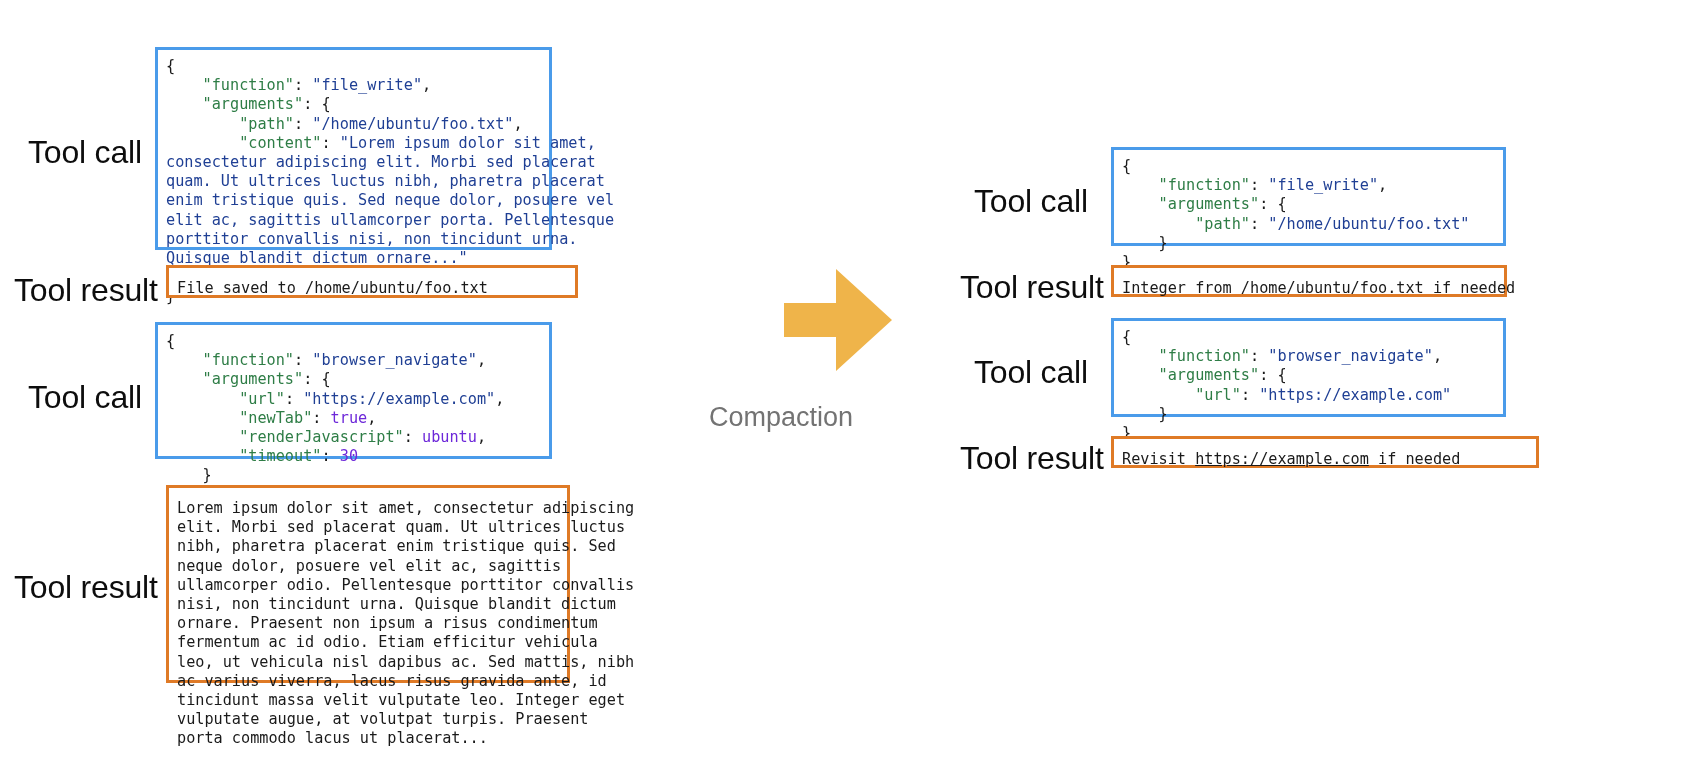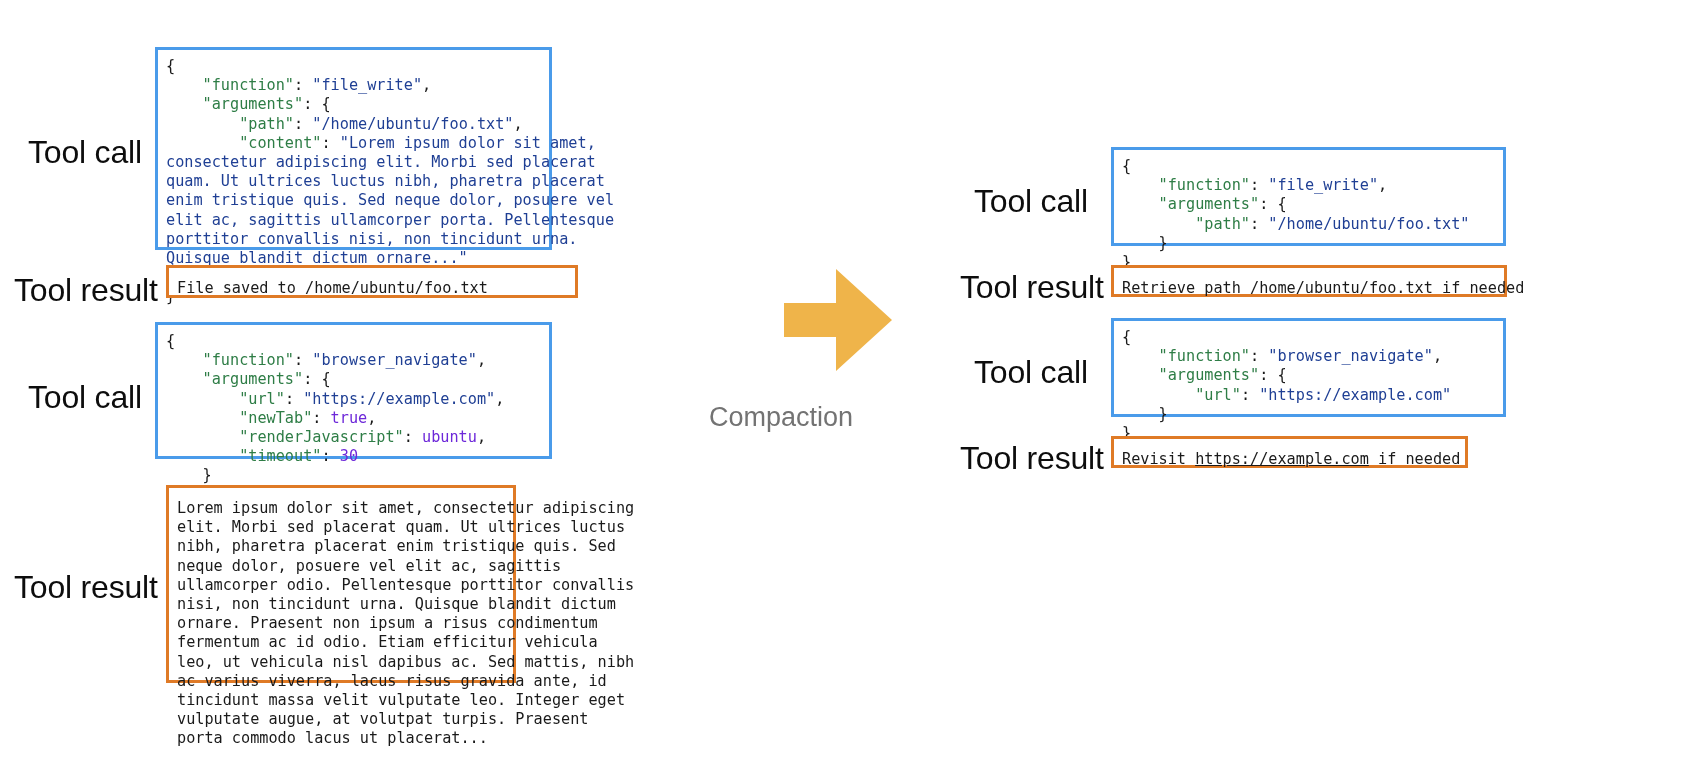--- a/index.html
+++ b/index.html
@@ -103,21 +103,21 @@
 <span class="p">        </span><span class="k">"url"</span><span class="p">: </span><span class="s">"https://example.com"</span><span class="p">,</span>
 <span class="p">        </span><span class="k">"newTab"</span><span class="p">: </span><span class="lit">true</span><span class="p">,</span>
 <span class="p">        </span><span class="k">"renderJavascript"</span><span class="p">: </span><span class="lit">ubuntu</span><span class="p">,</span>
 <span class="p">        </span><span class="k">"timeout"</span><span class="p">: </span><span class="lit">30</span>
 <span class="p">    }</span>
 <span class="p">}</span></pre>
   </div>
 
   <div class="row-label" style="left:14px; top:569px; width:150px;">Tool result</div>
 
-  <div class="box result" style="left:166px; top:485px; width:350px; height:198px;">
+  <div class="box result" style="left:166px; top:485px; width:404px; height:198px;">
     <pre class="plain">Lorem ipsum dolor sit amet, consectetur adipiscing
 elit. Morbi sed placerat quam. Ut ultrices luctus
 nibh, pharetra placerat enim tristique quis. Sed
 neque dolor, posuere vel elit ac, sagittis
 ullamcorper odio. Pellentesque porttitor convallis
 nisi, non tincidunt urna. Quisque blandit dictum
 ornare. Praesent non ipsum a risus condimentum
 fermentum ac id odio. Etiam efficitur vehicula
 leo, ut vehicula nisl dapibus ac. Sed mattis, nibh
 ac varius viverra, lacus risus gravida ante, id
@@ -141,33 +141,33 @@
 <span class="p">    </span><span class="k">"function"</span><span class="p">: </span><span class="s">"file_write"</span><span class="p">,</span>
 <span class="p">    </span><span class="k">"arguments"</span><span class="p">: {</span>
 <span class="p">        </span><span class="k">"path"</span><span class="p">: </span><span class="s">"/home/ubuntu/foo.txt"</span>
 <span class="p">    }</span>
 <span class="p">}</span></pre>
   </div>
 
   <div class="row-label" style="left:960px; top:269px; width:150px;">Tool result</div>
 
   <div class="box result" style="left:1111px; top:265px; width:396px; height:32px;">
-    <pre class="plain">Retrieve path /home/ubuntu/foo.txt if needed</pre>
+    <pre class="plain">Integer from /home/ubuntu/foo.txt if needed</pre>
   </div>
 
   <div class="row-label" style="left:974px; top:354px; width:130px;">Tool call</div>
 
   <div class="box call" style="left:1111px; top:318px; width:395px; height:99px;">
     <pre class="code"><span class="p">{</span>
 <span class="p">    </span><span class="k">"function"</span><span class="p">: </span><span class="s">"browser_navigate"</span><span class="p">,</span>
 <span class="p">    </span><span class="k">"arguments"</span><span class="p">: {</span>
 <span class="p">        </span><span class="k">"url"</span><span class="p">: </span><span class="s">"https://example.com"</span>
 <span class="p">    }</span>
 <span class="p">}</span></pre>
   </div>
 
   <div class="row-label" style="left:960px; top:440px; width:150px;">Tool result</div>
 
-  <div class="box result" style="left:1111px; top:436px; width:357px; height:32px;">
+  <div class="box result" style="left:1111px; top:436px; width:428px; height:32px;">
     <pre class="plain"><span>Revisit </span><span class="ul">https://example.com</span><span> if needed</span></pre>
   </div>
 
 </div>
 
 </body></html>

